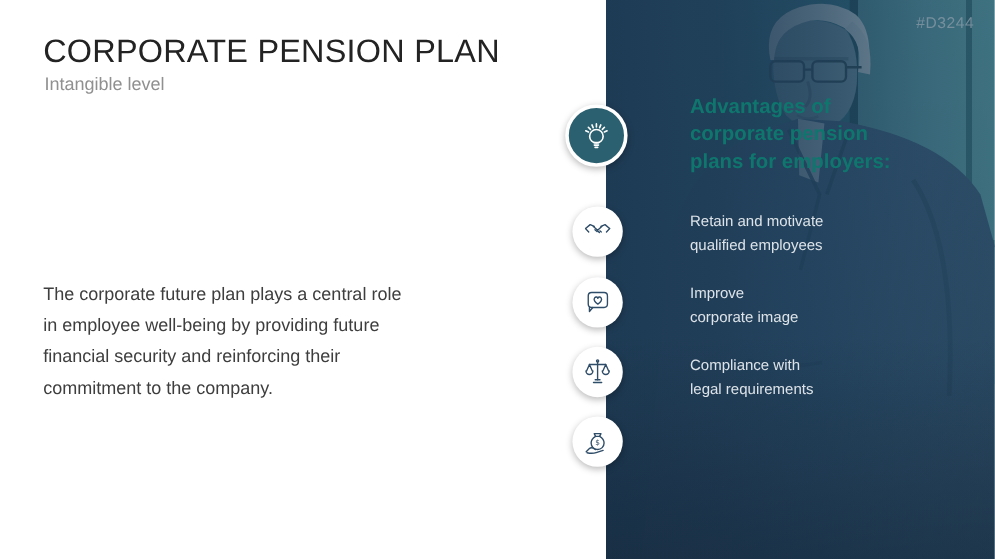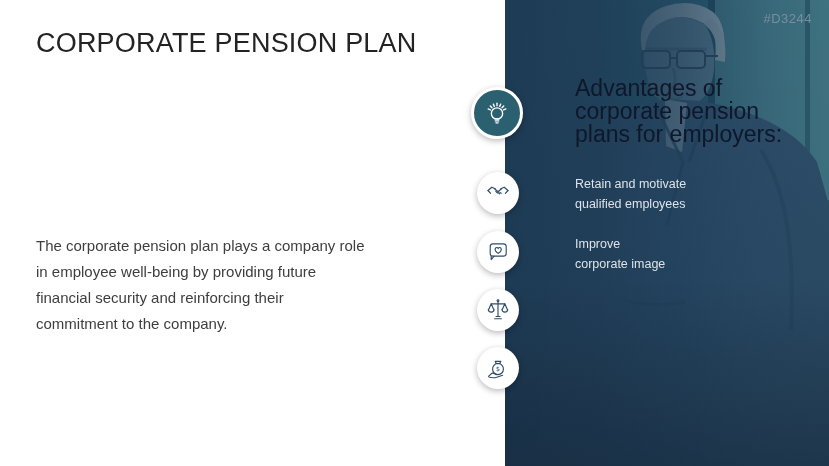--- a/index.html
+++ b/index.html
@@ -13,40 +13,41 @@
   
   .page-title{left:36px;top:28px;font-size:27px;font-weight:500;color:#232323;letter-spacing:.2px;text-align:center;}
   .page-subtitle{left:37px;top:62px;font-size:15px;color:#909090;}
   .intro-bold{left:36px;top:129px;font-size:16.5px;line-height:22.5px;font-weight:bold;color:#141414;}
   .intro-body{left:36px;top:233px;font-size:15px;line-height:26px;color:#3e3e3e;}
 
   
   .panel{left:505px;top:0;width:324px;height:344px;}
   .panel svg.scene{position:absolute;left:0;top:0;display:block;}
   .slide-id-tag{right:17px;top:11px;font-size:13px;color:#8296a3;opacity:.85;letter-spacing:.5px;}
-  .panel-heading{left:70px;top:77px;font-size:23px;line-height:23px;font-weight:normal;color:#0f172a;}
+  .panel-heading{left:70px;top:77px;font-size:17px;line-height:23px;font-weight:bold;color:#0f766e;}
   .advantage{left:70px;width:210px;font-size:12.5px;line-height:19.5px;color:#dde3e8;}
   .adv-0{top:175px;} .adv-1{top:235px;} .adv-2{top:295px;} .adv-3{top:355px;}
 
   
   .badge{border-radius:50%;display:flex;align-items:center;justify-content:center;
          box-shadow:0 2px 6px rgba(0,0,0,.28);}
   .badge-lead{left:471px;top:87px;width:46px;height:46px;background:#2a606f;
               border:3px solid #ffffff;}
   .badge-white{width:42px;height:42px;background:#ffffff;left:477px;}
   .bw-0{top:172px;} .bw-1{top:231px;} .bw-2{top:289px;} .bw-3{top:347px;}
   .badge svg{display:block;}
 </style>
 </head>
 <body>
 
 <div class="slide">
 
   <div class="abs page-title">CORPORATE PENSION PLAN</div>
-  <div class="abs intro-body preline">The corporate pension plan plays a company role
+  <div class="abs page-subtitle">Intangible level</div>
+  <div class="abs intro-body preline">The corporate future plan plays a central role
 in employee well-being by providing future
 financial security and reinforcing their
 commitment to the company.</div>
 
   <div class="abs panel">
     <svg class="scene" width="324" height="466" viewBox="0 0 324 466">
       <defs>
         <linearGradient id="bgGrad" x1="0" y1="0" x2="0" y2="1">
           <stop offset="0" stop-color="#2c6e7e"></stop>
             <stop offset="1" stop-color="#174c5c"></stop>
@@ -103,20 +104,22 @@
 
     <div class="abs slide-id-tag">#D3244</div>
     <div class="abs panel-heading preline">Advantages of
 corporate pension
 plans for employers:</div>
 
     <div class="abs advantage adv-0 preline">Retain and motivate
 qualified employees</div>
     <div class="abs advantage adv-1 preline">Improve
 corporate image</div>
+    <div class="abs advantage adv-2 preline">Compliance with
+legal requirements</div>
 
   </div>
 
   <div class="abs badge badge-lead">
     <svg width="26" height="26" viewBox="0 0 24 24" fill="none" stroke="#ffffff" stroke-width="1.25" stroke-linecap="round">
       <circle cx="12" cy="12.5" r="5.2"></circle>
       <path d="M10.2 17.4 h3.6 M10.4 19.3 h3.2 M11 21.1 h2"></path>
       <path d="M12 5.3 V3"></path>
         <path d="M9.5 5.9 L8.6 3.8"></path>
         <path d="M7.4 7.2 L5.8 5.6"></path>

